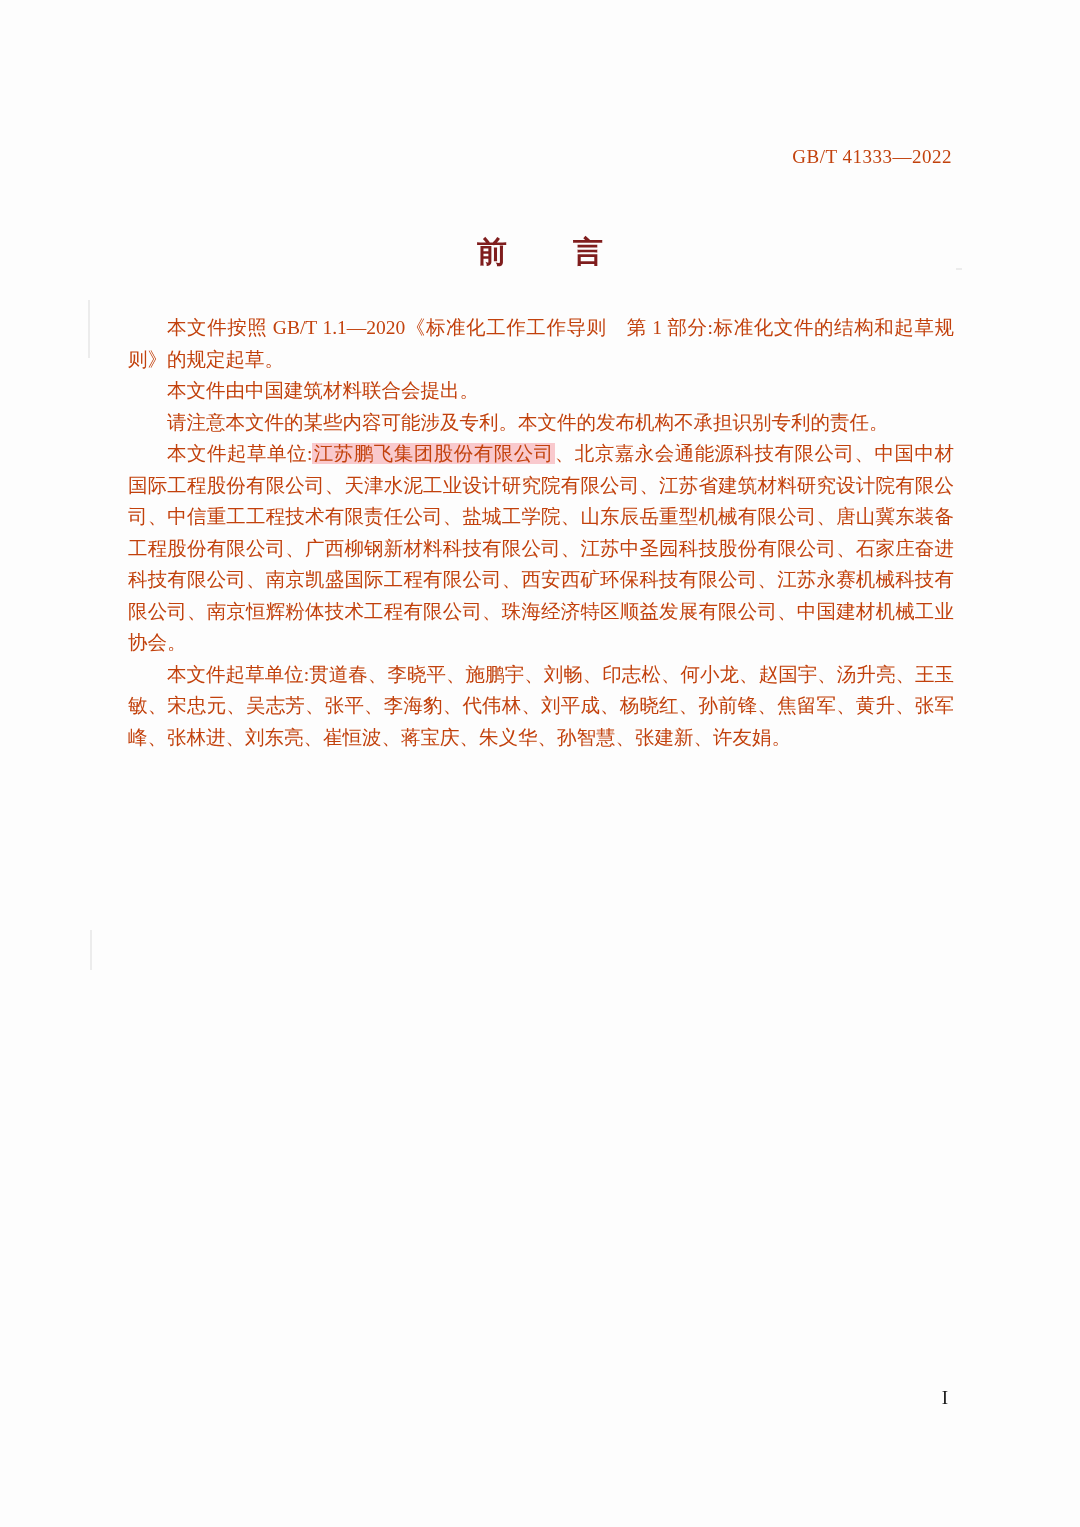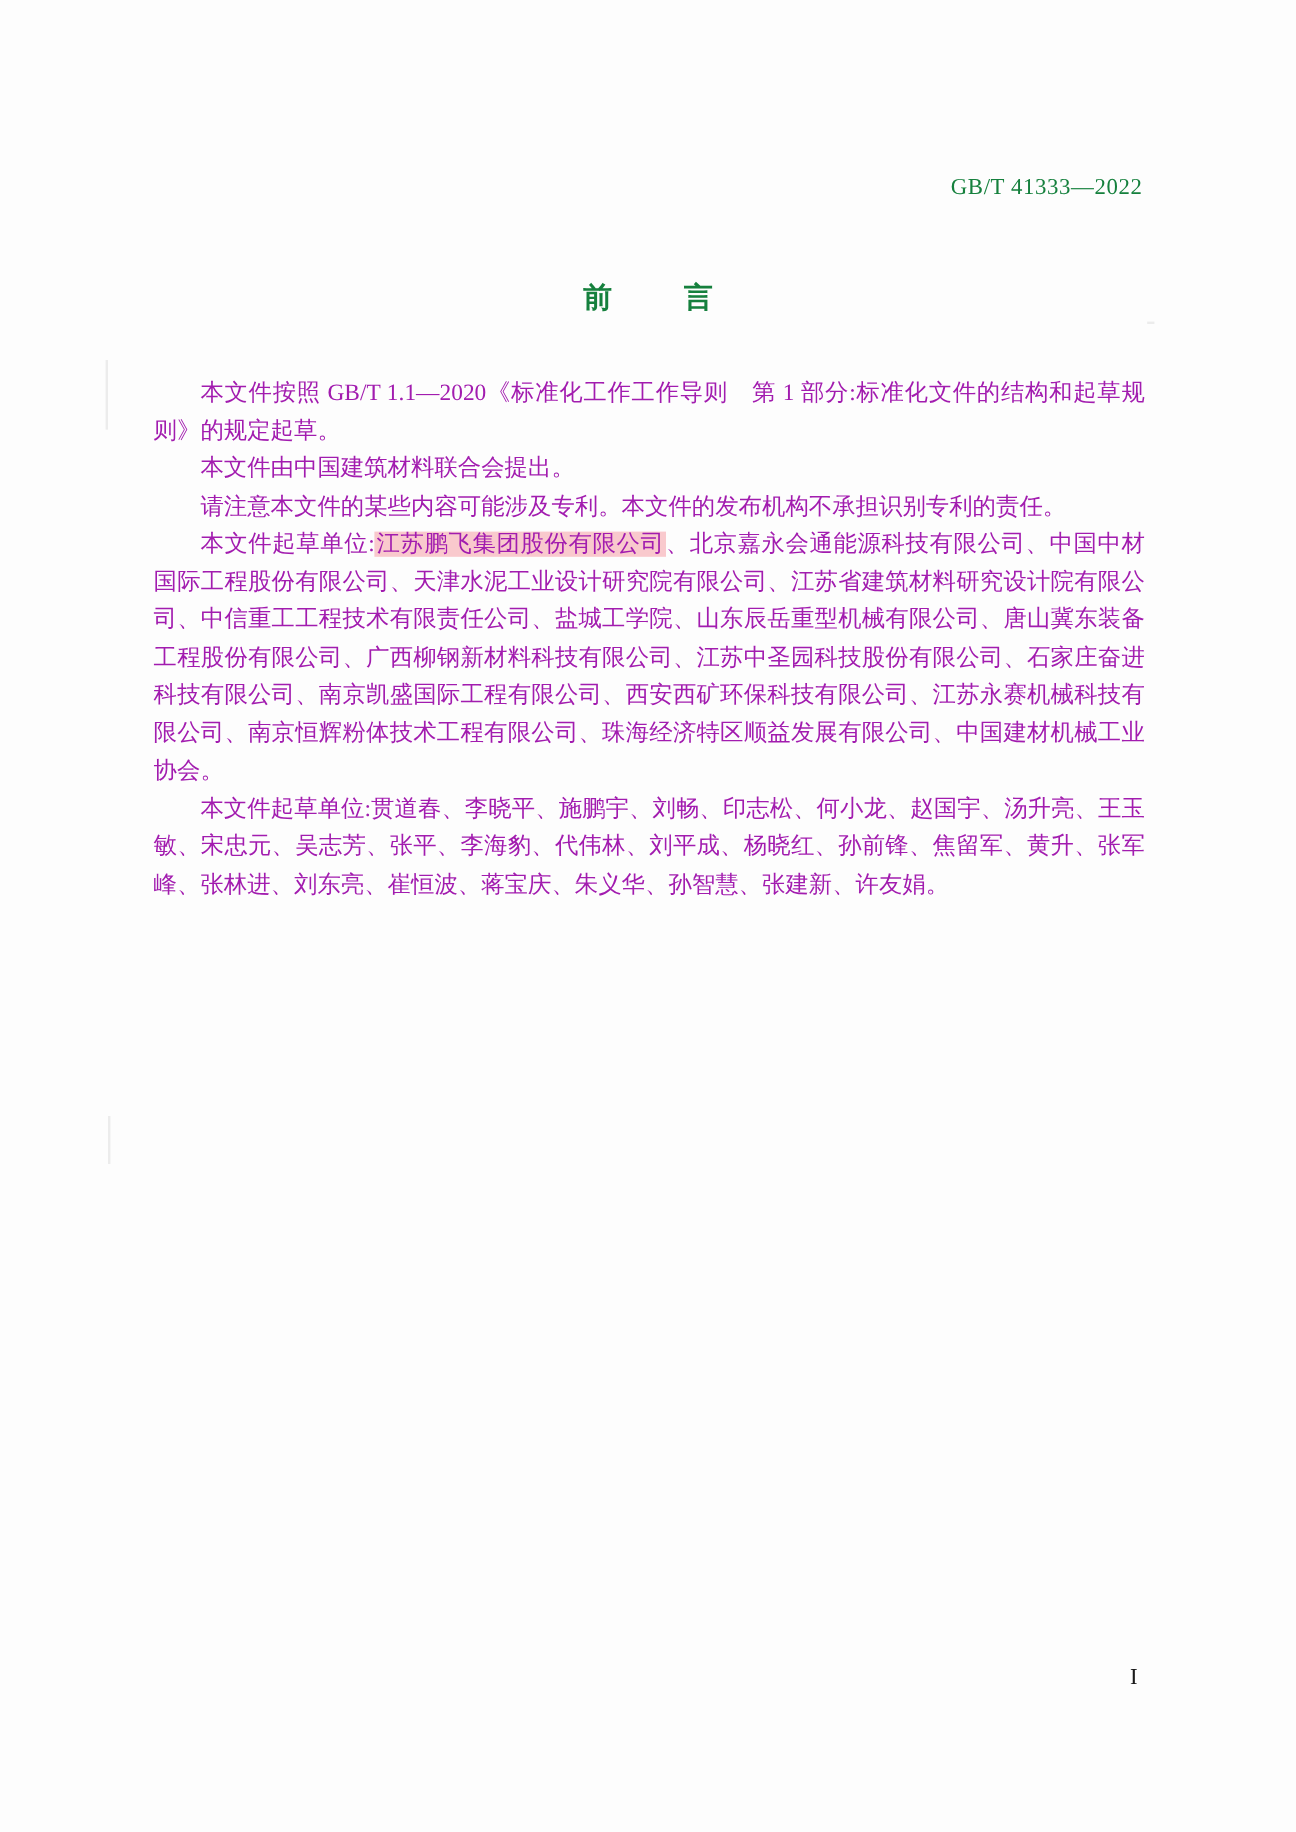--- a/index.html
+++ b/index.html
@@ -18,48 +18,48 @@
     position: absolute;
     inset: 0;
     background: #fdfdfd;
   }
   .header-std {
     position: absolute;
     top: 146px;
     right: 128px;
     font-size: 19px;
     letter-spacing: 0.5px;
-    color: #15803d;
+    color: #c2410c;
     white-space: nowrap;
   }
   .doc-title {
     position: absolute;
     top: 232px;
     left: 0;
     right: 0;
     text-align: center;
-    font-size: 24px;
+    font-size: 30px;
     font-weight: bold;
     letter-spacing: 18px;
     text-indent: 18px;
-    color: #15803d;
+    color: #7f1d1d;
   }
   .body-block {
     position: absolute;
     top: 312px;
     left: 128px;
     width: 826px;
   }
   .para {
     font-size: 19.5px;
     line-height: 31.5px;
     text-align: justify;
     text-justify: inter-ideograph;
     margin: 0 0 0 0;
-    color: #a21caf;
+    color: #c2410c;
   }
   .indent {
     text-indent: 39px;
   }
   .hl {
     background: #f9c9cd;
     padding: 0 1px;
     font-family: Liberation Serif, serif;
   }
   .page-number {

